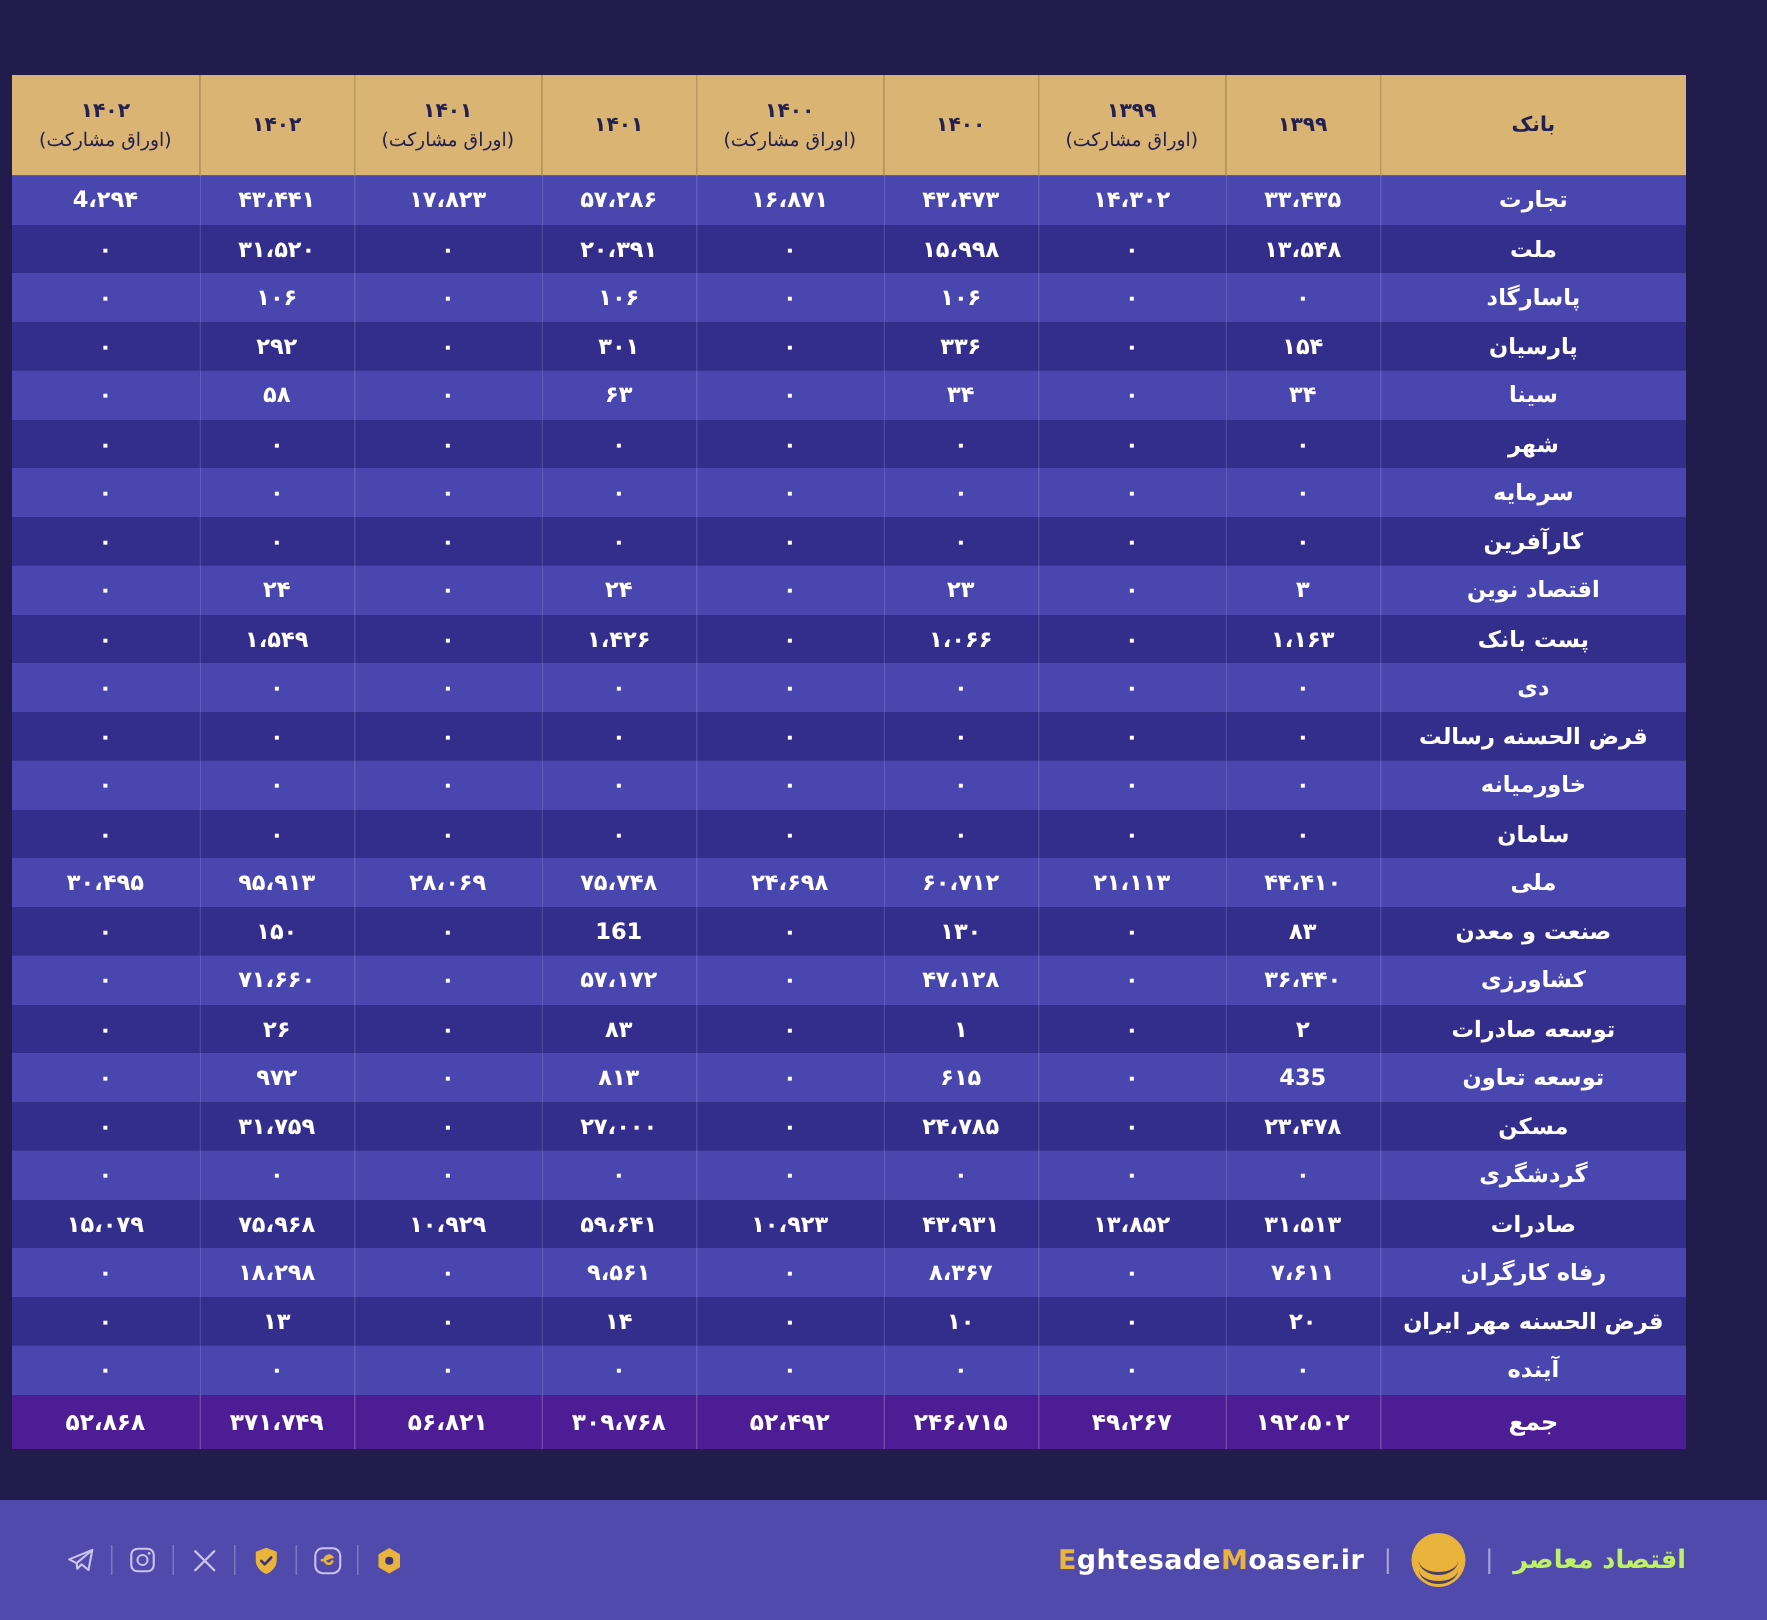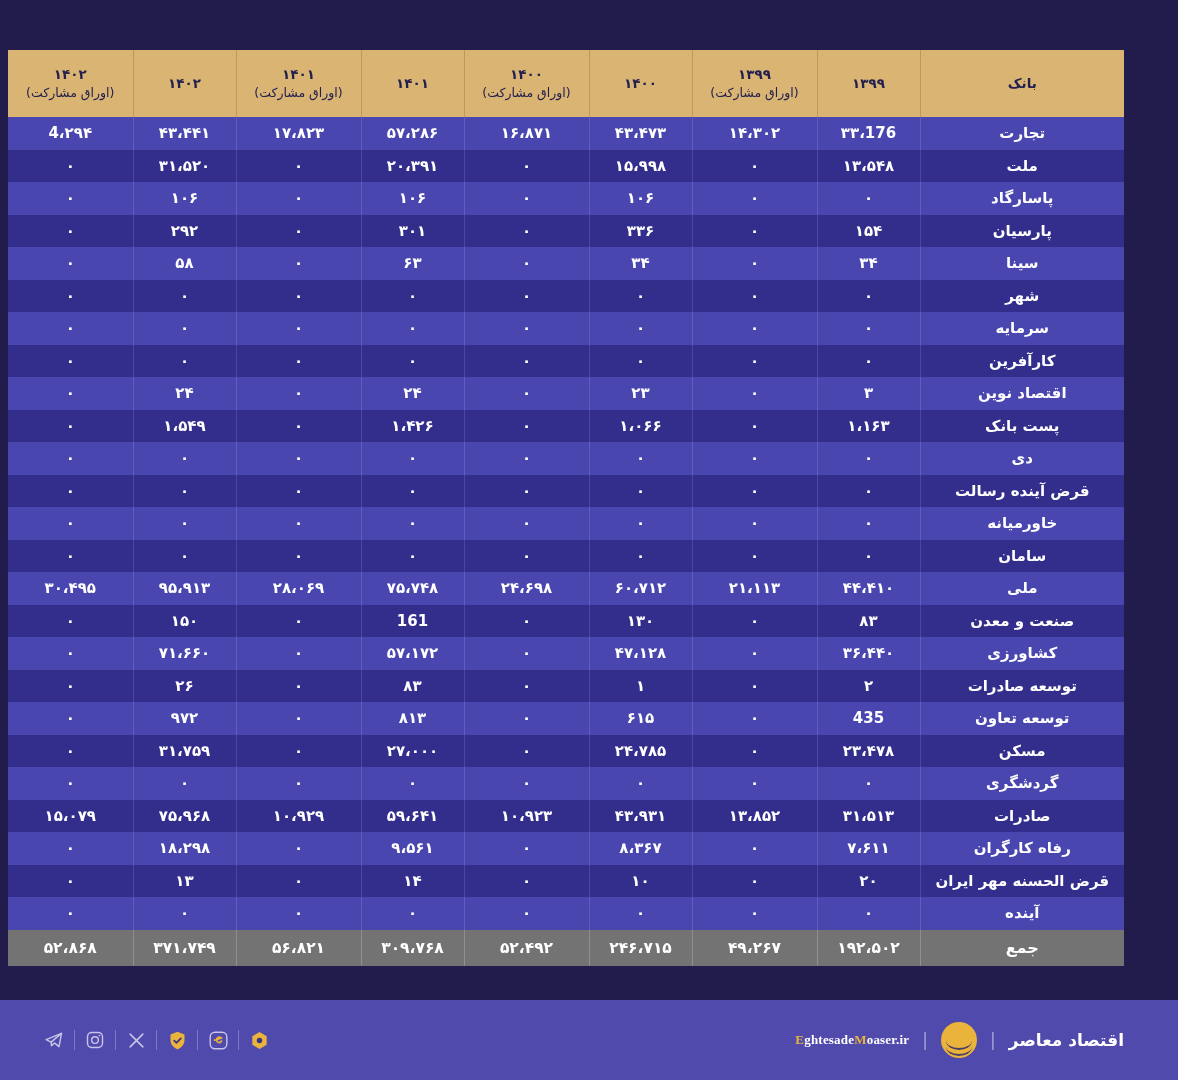--- a/index.html
+++ b/index.html
@@ -73,21 +73,21 @@
   table.report tbody tr.even td { background: #332e8c; }
 
   td.bank-cell {
     font-size: 16px;
     font-weight: 700;
     letter-spacing: 0;
   }
 
   
   table.report tbody tr.total td {
-    background: #737373;
+    background: #4c1d95;
     font-size: 15.5px;
     height: 36px;
     border-color: rgba(255,255,255,0.20);
   }
   table.report tbody tr.total td.bank-cell { font-size: 16px; }
 
   
   #footer-bar {
     position: absolute;
     left: 0;
@@ -102,21 +102,21 @@
     box-sizing: border-box;
     padding: 0 40px 0 34px;
   }
   .brand {
     display: flex;
     align-items: center;
     gap: 13px;
     margin-right: 14px;
   }
   .brand-fa {
-    color: #ffffff;
+    color: #bef264;
     font-size: 17px;
     font-weight: 700;
   }
   .brand-sep {
     color: #a7a2d6;
     font-size: 17px;
     font-weight: 400;
   }
   .brand-mark {
     width: 36px; height: 36px;
@@ -133,26 +133,25 @@
     border-radius: 50%;
     left: 5px;
     width: 26px;
     height: 17px;
     opacity: .85;
   }
   .brand-mark i:nth-child(1) { top: 9px;  }
   .brand-mark i:nth-child(2) { top: 15px; }
   .brand-mark i:nth-child(3) { top: 21px; }
   .brand-en {
-    font-size: 13px;
+    font-size: 18px;
     font-weight: 700;
     color: #ffffff;
     direction: ltr;
     letter-spacing: .2px;
-    font-family: Liberation Serif, serif;
   }
   .brand-en b { color: #e9b33c; font-weight: 700; }
 
   .socials {
     display: flex;
     align-items: center;
     direction: ltr;
     gap: 0;
   }
   .soc {
@@ -214,21 +213,21 @@
         </th>
         <th>
           <span>۱۴۰۲</span>
           <span class="hd-line2">(اوراق مشارکت)</span>
         </th>
       </tr>
     </thead>
     <tbody id="table-body">
         <tr class="odd">
           <td class="bank-cell">تجارت</td>
-          <td>۳۳،176</td>
+          <td>۳۳،۴۳۵</td>
           <td>۱۴،۳۰۲</td>
           <td>۴۳،۴۷۳</td>
           <td>۱۶،۸۷۱</td>
           <td>۵۷،۲۸۶</td>
           <td>۱۷،۸۲۳</td>
           <td>۴۳،۴۴۱</td>
           <td>4،۲۹۴</td>
         </tr>
         <tr class="even">
           <td class="bank-cell">ملت</td>
@@ -334,21 +333,21 @@
           <td>۰</td>
           <td>۰</td>
           <td>۰</td>
           <td>۰</td>
           <td>۰</td>
           <td>۰</td>
           <td>۰</td>
           <td>۰</td>
         </tr>
         <tr class="even">
-          <td class="bank-cell">قرض آینده رسالت</td>
+          <td class="bank-cell">قرض الحسنه رسالت</td>
           <td>۰</td>
           <td>۰</td>
           <td>۰</td>
           <td>۰</td>
           <td>۰</td>
           <td>۰</td>
           <td>۰</td>
           <td>۰</td>
         </tr>
         <tr class="odd">

